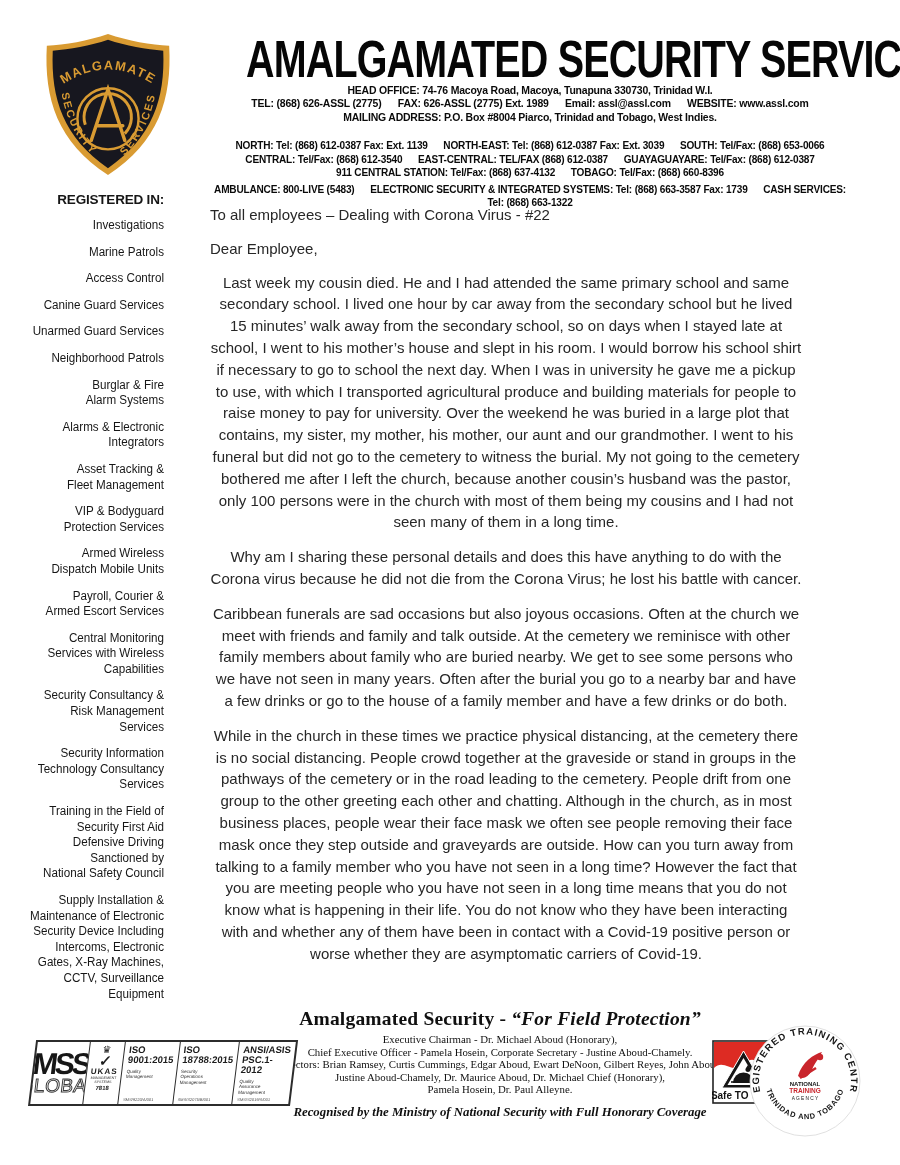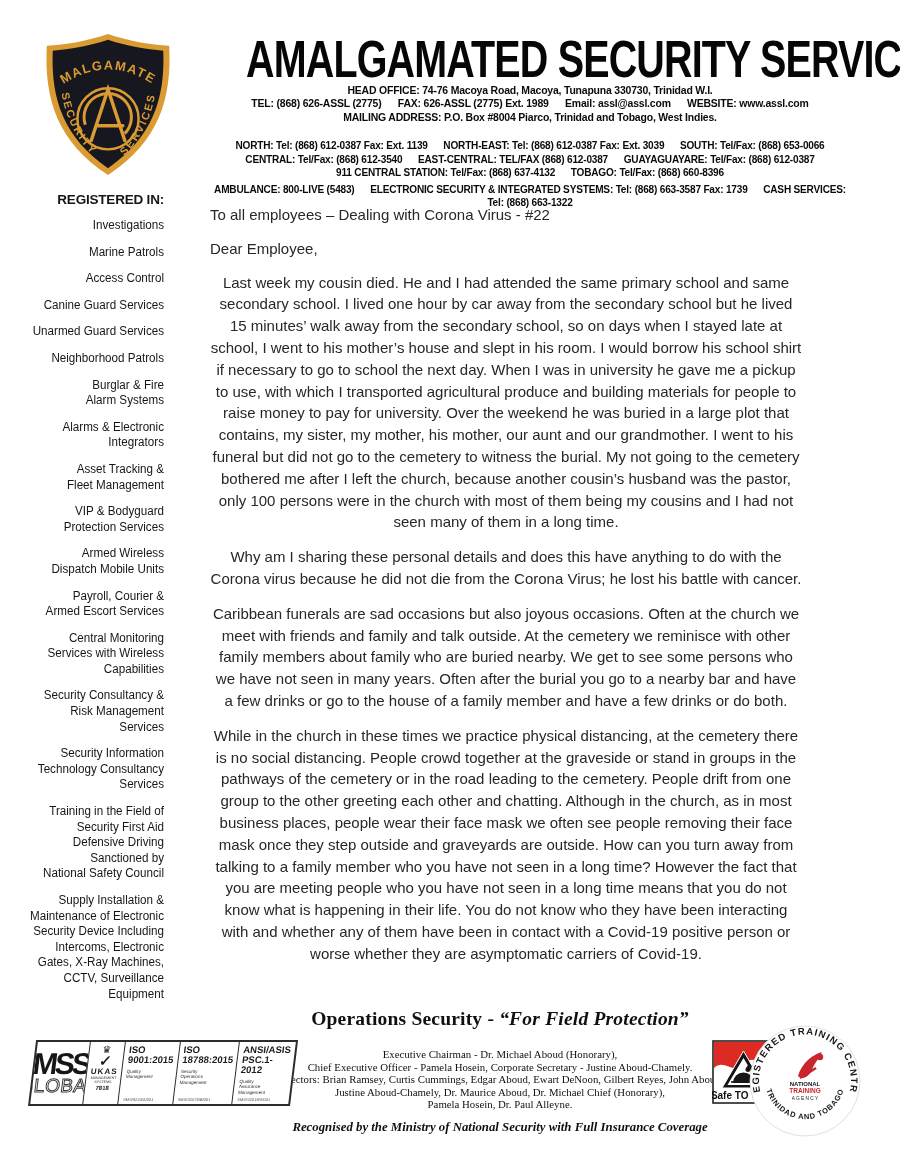--- a/index.html
+++ b/index.html
@@ -37,21 +37,21 @@
             font-size:15px; line-height:21.8px; color:#272727; }
   .letter .block { margin-bottom:12px; }
   .letter sup { font-size:9.5px; vertical-align:super; line-height:0; }
   .letter p { margin:0 0 13px 0;text-align:center; }
 
   
   .footer { position:absolute; left:230px; top:1008px; width:540px; text-align:center;
             font-family:"Liberation Serif", serif; color:#101010; }
   .footer-slogan { font-size:19.5px; font-weight:700; letter-spacing:0.2px; }
   .footer-slogan .quote { font-style:italic; }
-  .footer-lines { margin-top:18px; font-size:10.8px; line-height:12.6px; }
+  .footer-lines { margin-top:3px; font-size:10.8px; line-height:12.6px; }
   .footer-recognised { margin-top:9px; font-size:12.8px; font-weight:700; font-style:italic; }
 
   
   .mss-block {
     position:absolute; left:28px; top:1040px; width:262px; height:66px;
     border:2px solid #2c2c2c; transform:skewX(-7deg); transform-origin:0 100%;
     display:flex; background:#fff;
   }
   .mss-brand { width:76px; display:flex; flex-direction:column; justify-content:center;
                align-items:center; overflow:hidden; }
@@ -161,29 +161,29 @@
   <div class="letter">
     <div class="block">To all employees – Dealing with Corona Virus - #22</div>
     <div class="block">Dear Employee,</div>
     <p>Last week my cousin died. He and I had attended the same primary school and same secondary school. I lived one hour by car away from the secondary school but he lived 15 minutes’ walk away from the secondary school, so on days when I stayed late at school, I went to his mother’s house and slept in his room. I would borrow his school shirt if necessary to go to school the next day. When I was in university he gave me a pickup to use, with which I transported agricultural produce and building materials for people to raise money to pay for university. Over the weekend he was buried in a large plot that contains, my sister, my mother, his mother, our aunt and our grandmother. I went to his funeral but did not go to the cemetery to witness the burial. My not going to the cemetery bothered me after I left the church, because another cousin’s husband was the pastor, only 100 persons were in the church with most of them being my cousins and I had not seen many of them in a long time.</p>
     <p>Why am I sharing these personal details and does this have anything to do with the Corona virus because he did not die from the Corona Virus; he lost his battle with cancer.</p>
     <p>Caribbean funerals are sad occasions but also joyous occasions. Often at the church we meet with friends and family and talk outside. At the cemetery we reminisce with other family members about family who are buried nearby. We get to see some persons who we have not seen in many years. Often after the burial you go to a nearby bar and have a few drinks or go to the house of a family member and have a few drinks or do both.</p>
     <p>While in the church in these times we practice physical distancing, at the cemetery there is no social distancing. People crowd together at the graveside or stand in groups in the pathways of the cemetery or in the road leading to the cemetery. People drift from one group to the other greeting each other and chatting. Although in the church, as in most business places, people wear their face mask we often see people removing their face mask once they step outside and graveyards are outside. How can you turn away from talking to a family member who you have not seen in a long time? However the fact that you are meeting people who you have not seen in a long time means that you do not know what is happening in their life. You do not know who they have been interacting with and whether any of them have been in contact with a Covid-19 positive person or worse whether they are asymptomatic carriers of Covid-19.</p>
   </div>
 
   <div class="footer">
-    <div class="footer-slogan"><span>Operations Security - </span><span class="quote">“For Field Protection”</span></div>
+    <div class="footer-slogan"><span>Amalgamated Security - </span><span class="quote">“For Field Protection”</span></div>
     <div class="footer-lines">
       <div>Executive Chairman - Dr. Michael Aboud (Honorary),</div>
       <div>Chief Executive Officer - Pamela Hosein, Corporate Secretary - Justine Aboud-Chamely.</div>
       <div>Directors: Brian Ramsey, Curtis Cummings, Edgar Aboud, Ewart DeNoon, Gilbert Reyes, John Aboud,</div>
       <div>Justine Aboud-Chamely, Dr. Maurice Aboud, Dr. Michael Chief (Honorary),</div>
       <div>Pamela Hosein, Dr. Paul Alleyne.</div>
     </div>
-    <div class="footer-recognised">Recognised by the Ministry of National Security with Full Insurance Coverage</div>
+    <div class="footer-recognised">Recognised by the Ministry of National Security with Full Honorary Coverage</div>
   </div>
 
   <div class="mss-block">
     <div class="mss-brand">
       <div class="mss-word">MSS</div>
       <div class="mss-global">GLOBAL</div>
     </div>
     <div class="mss-col ukas-col">
       <div class="ukas-crown">♛</div>
       <div class="ukas-check">✓</div>

